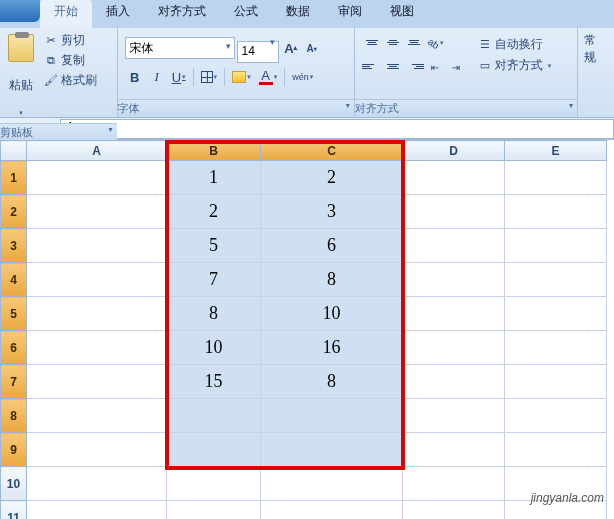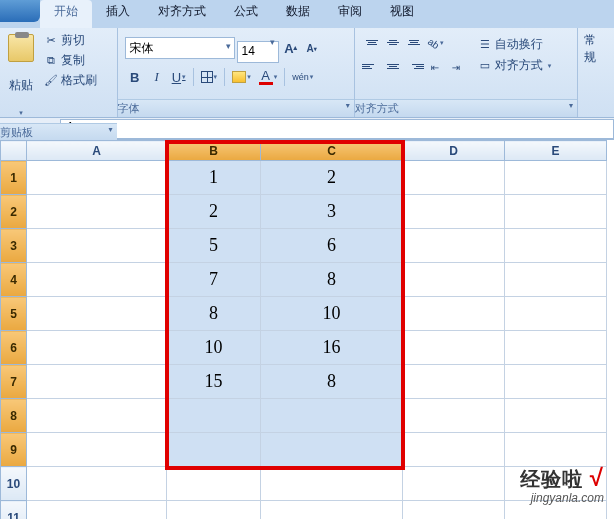--- a/index.html
+++ b/index.html
@@ -336,18 +336,14 @@
           <td class="cell"></td>
           <td class="cell"></td>
         </tr>
 </tbody>
     </table>
 
 <div class="red-rect" style="left:165px; top:0px; width:240px; height:330px;"></div>
 </div>
 
 <div class="watermark">
-  <div class="wm1">
-    <span>经验啦</span>
-    <span class="chk">√</span>
-  </div>
   <div class="wm2">jingyanla.com</div>
 </div>
 
 </body></html>

